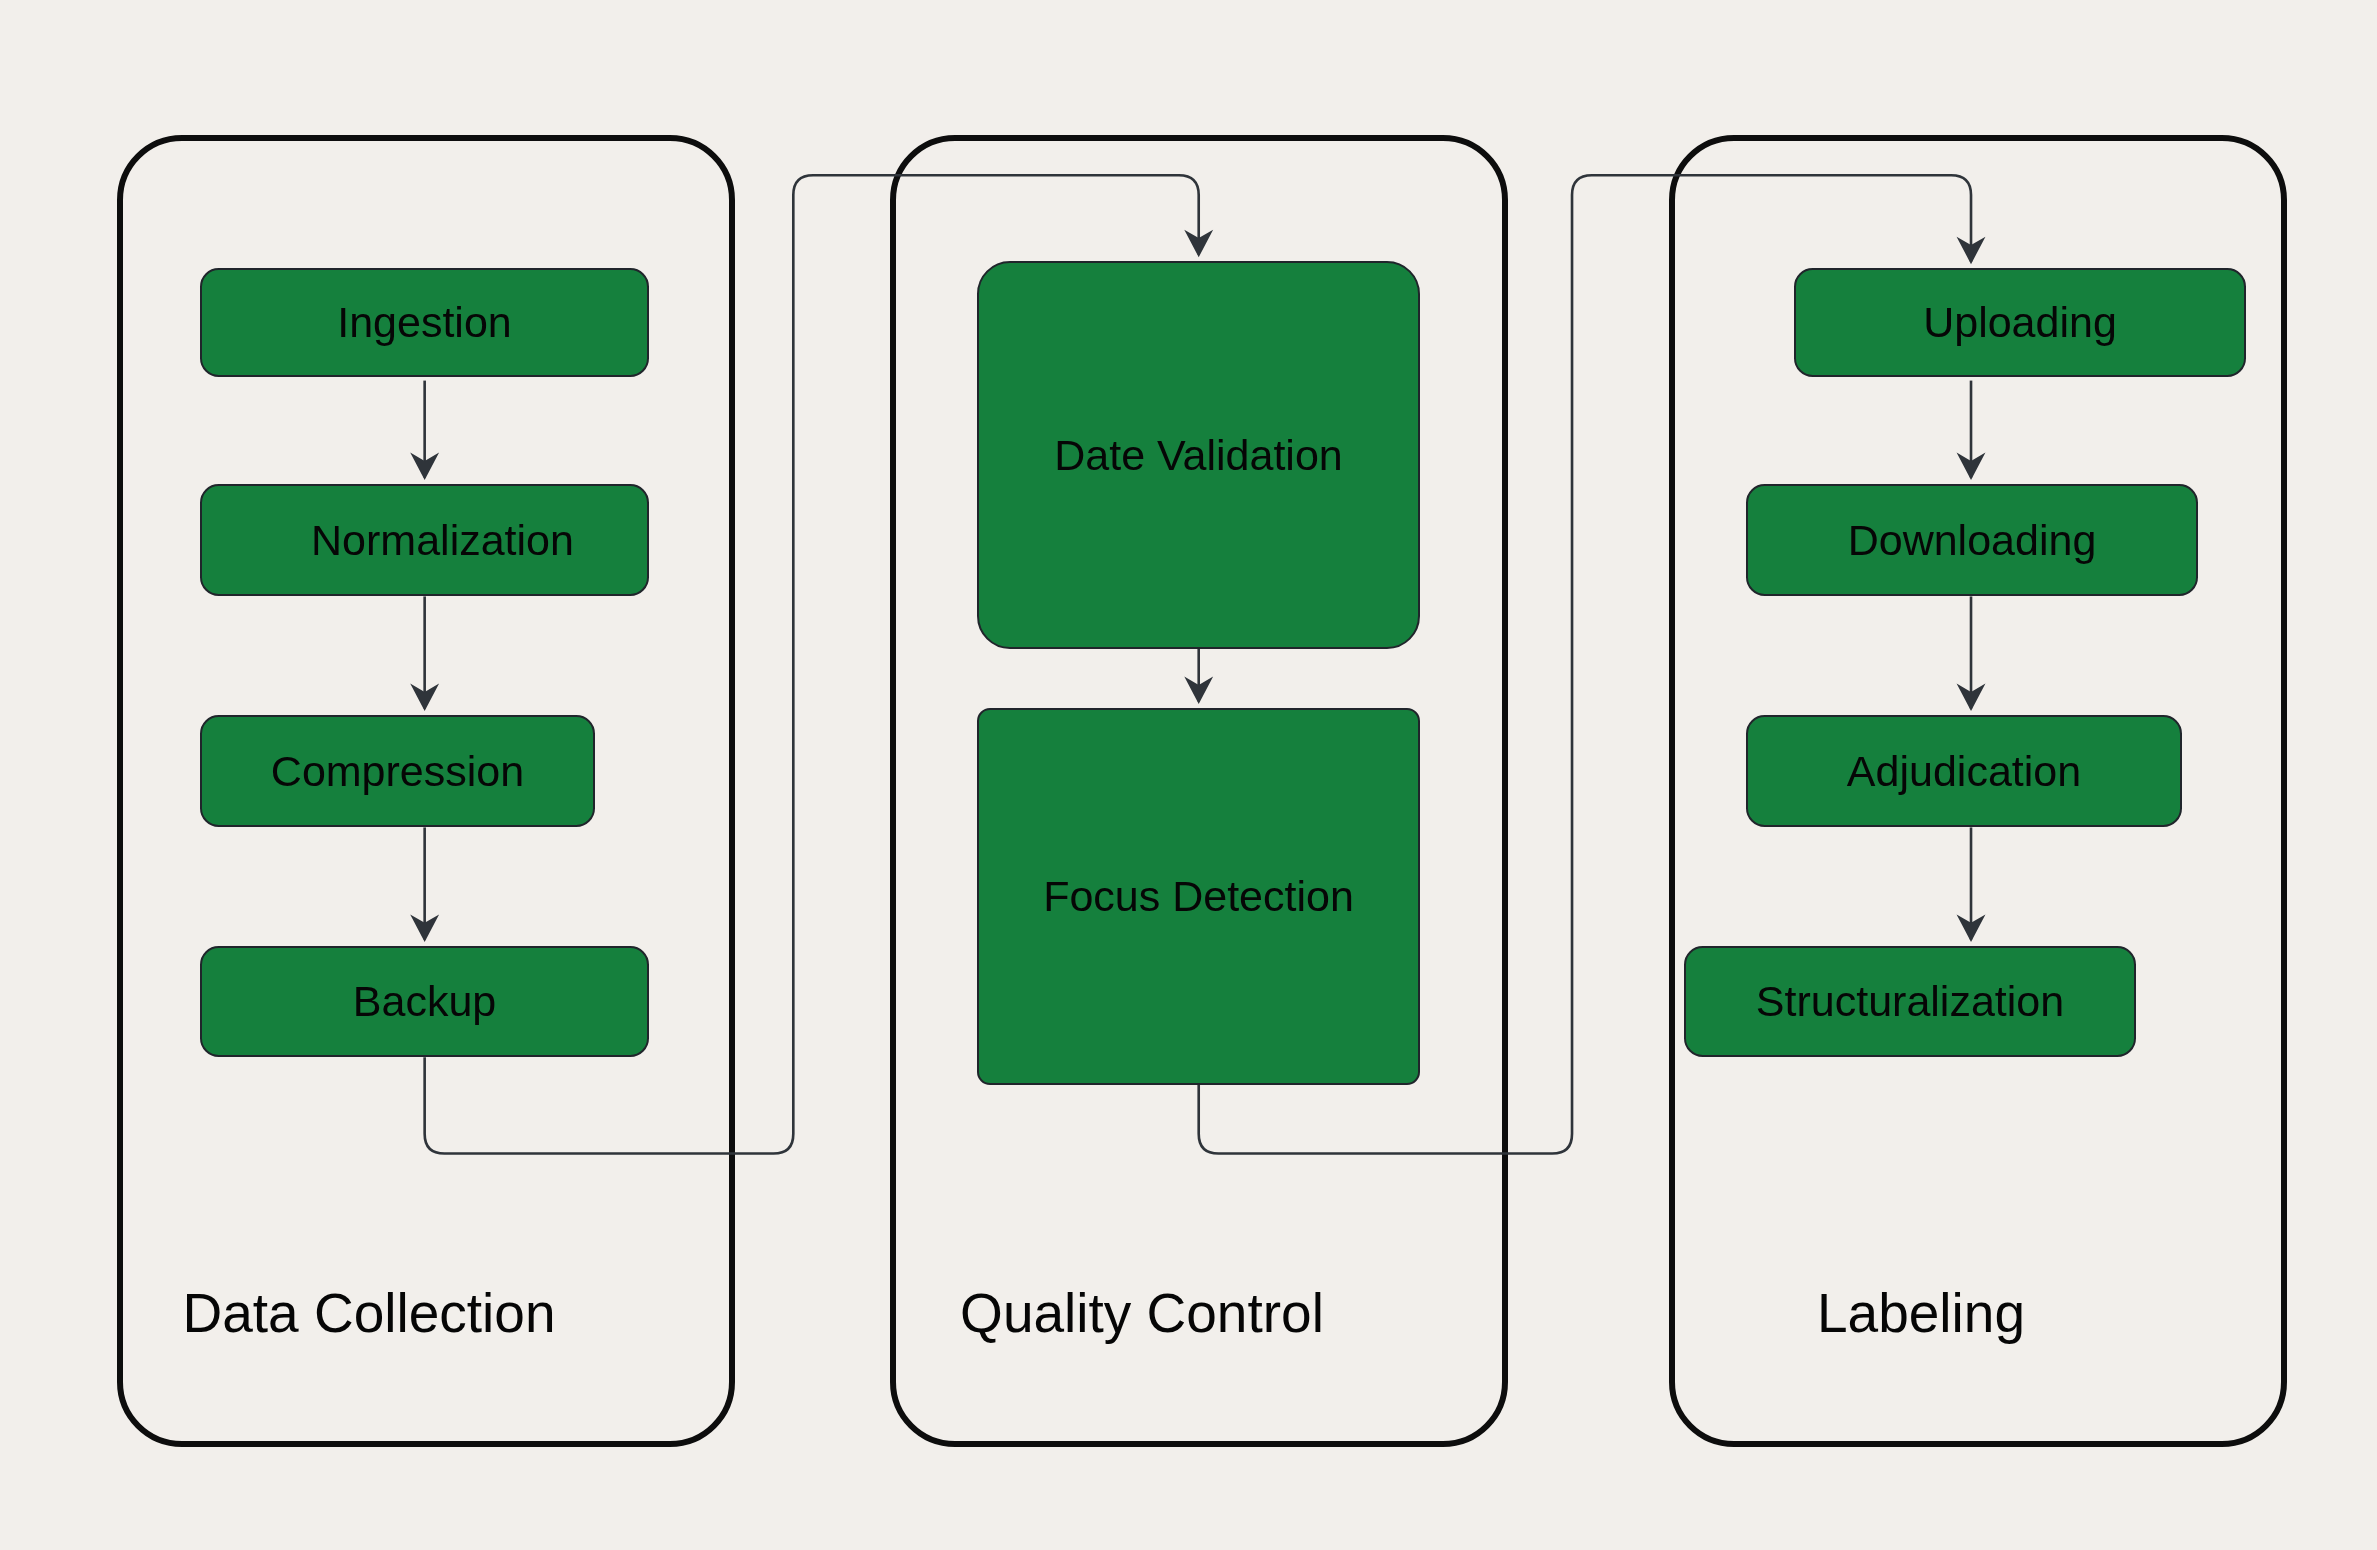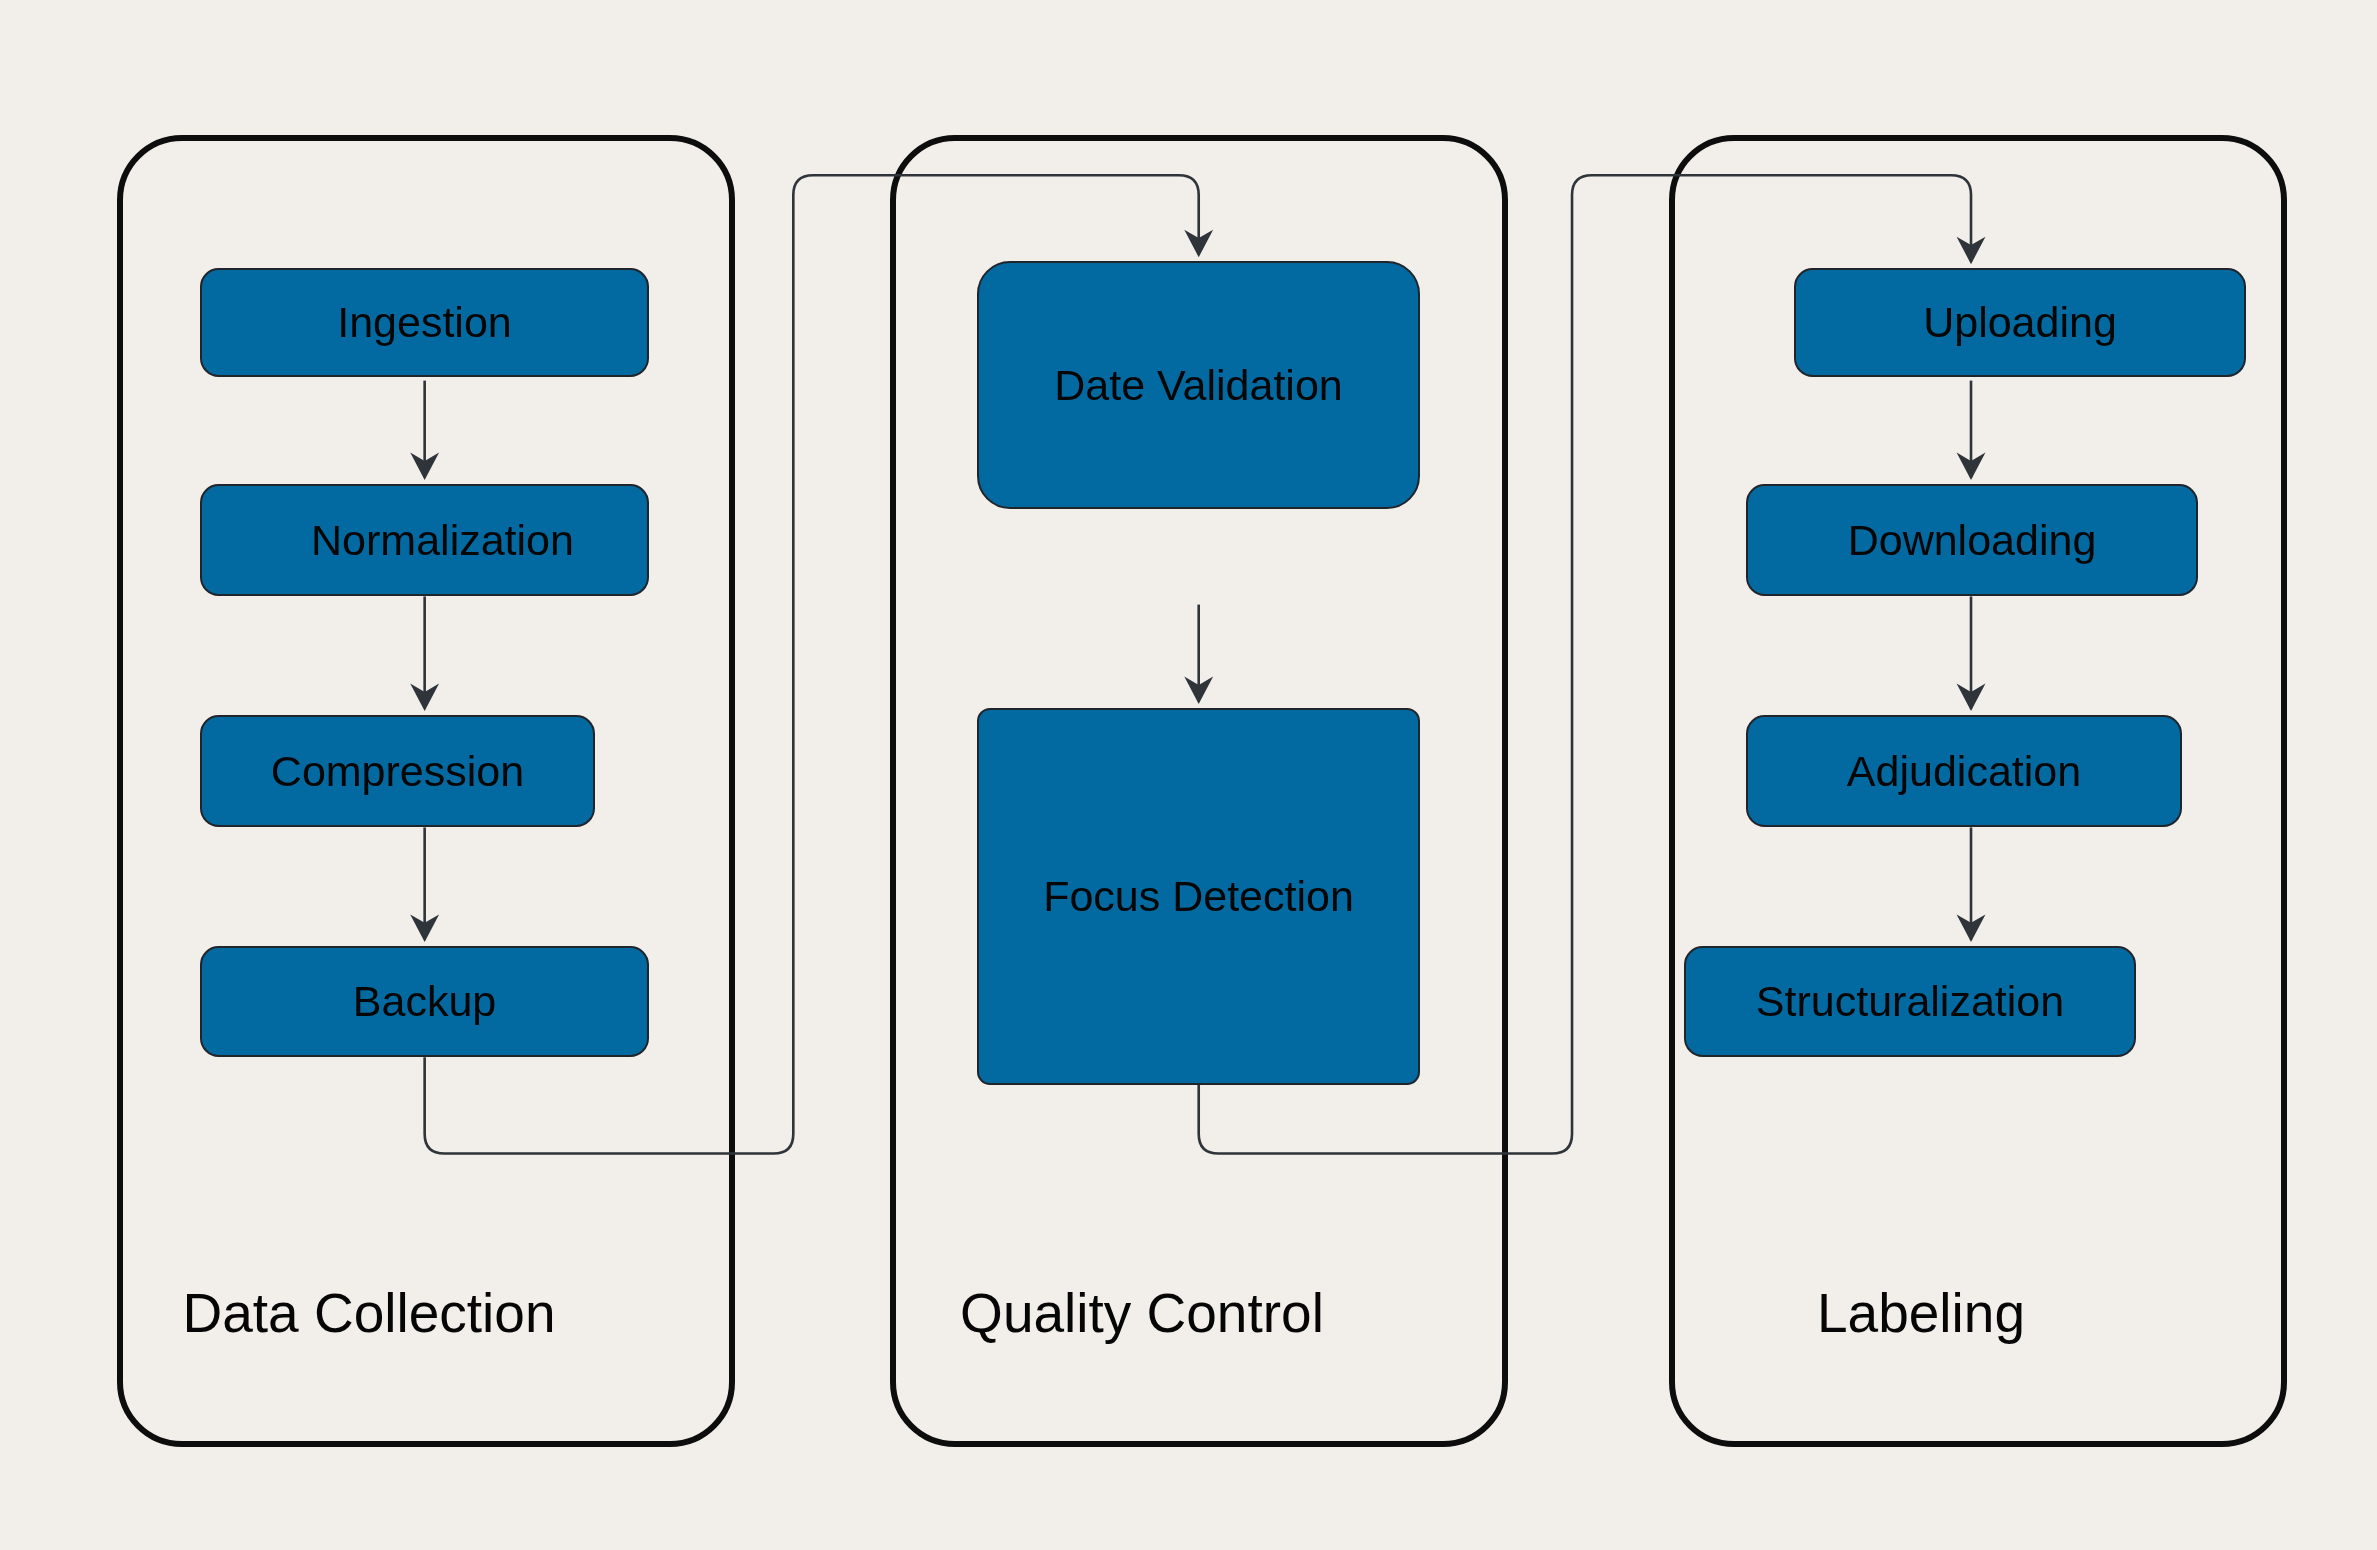--- a/index.html
+++ b/index.html
@@ -39,21 +39,21 @@
   }
   svg.wires {
     position: absolute;
     left: 0;
     top: 0;
     z-index: 2;
   }
   .node {
     position: absolute;
     box-sizing: border-box;
-    background: #0369a1;
+    background: #15803d;
     border: 2.9px solid #20252b;
     display: flex;
     align-items: center;
     justify-content: center;
     z-index: 3;
     color: #060606;
     font-size: 43px;
     text-align: center;
   }
   .node.small { border-radius: 18.7px; }
@@ -103,21 +103,21 @@
   <div class="node small" style="left:200px;top:484px;width:449px;height:112px;padding-left:36px;">
     <span>Normalization</span>
   </div>
   <div class="node small" style="left:200px;top:715px;width:395px;height:112px;">
     <span>Compression</span>
   </div>
   <div class="node small" style="left:200px;top:946px;width:449px;height:111px;">
     <span>Backup</span>
   </div>
 
-  <div class="node med" style="left:977px;top:261px;width:443px;height:248px;">
+  <div class="node med" style="left:977px;top:261px;width:443px;height:388px;">
     <span>Date Validation</span>
   </div>
   <div class="node big" style="left:977px;top:708px;width:443px;height:377px;">
     <span>Focus Detection</span>
   </div>
 
   <div class="node small" style="left:1746px;top:268px;width:452px;height:109px;margin-left:48px;">
     <span>Uploading</span>
   </div>
   <div class="node small" style="left:1746px;top:484px;width:452px;height:112px;">

